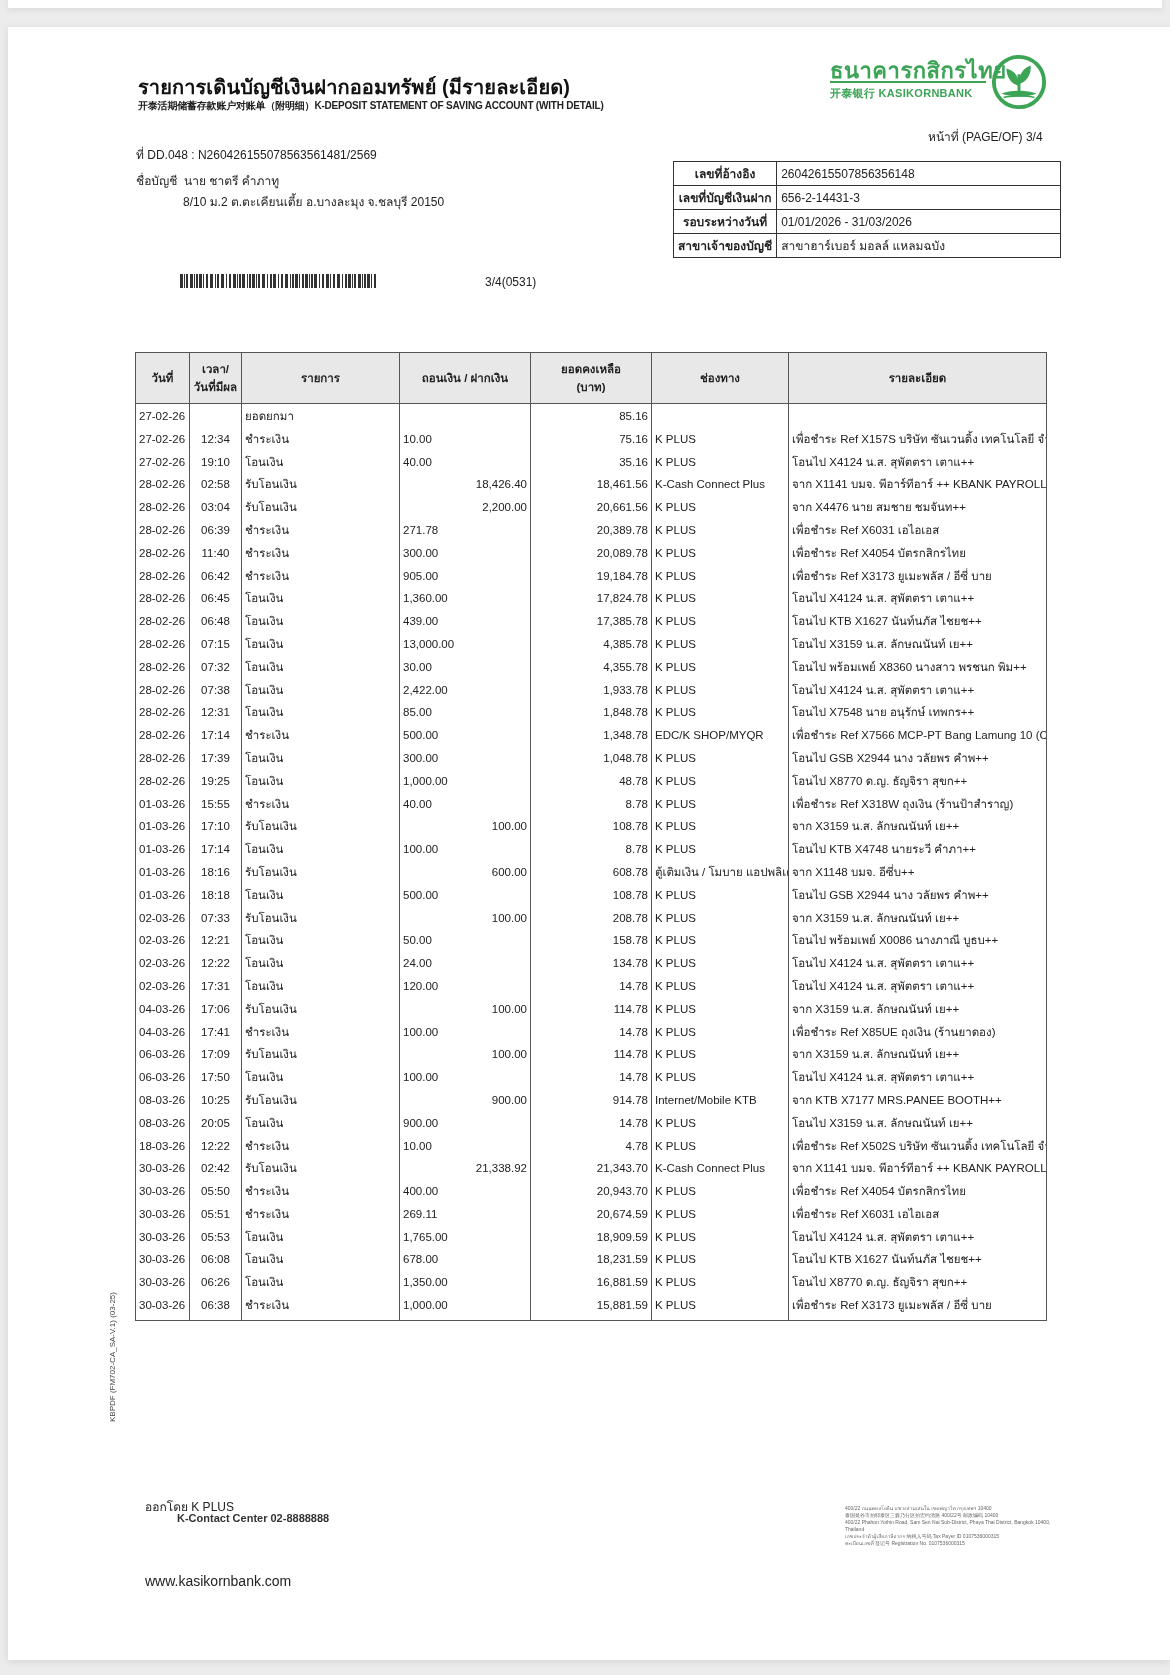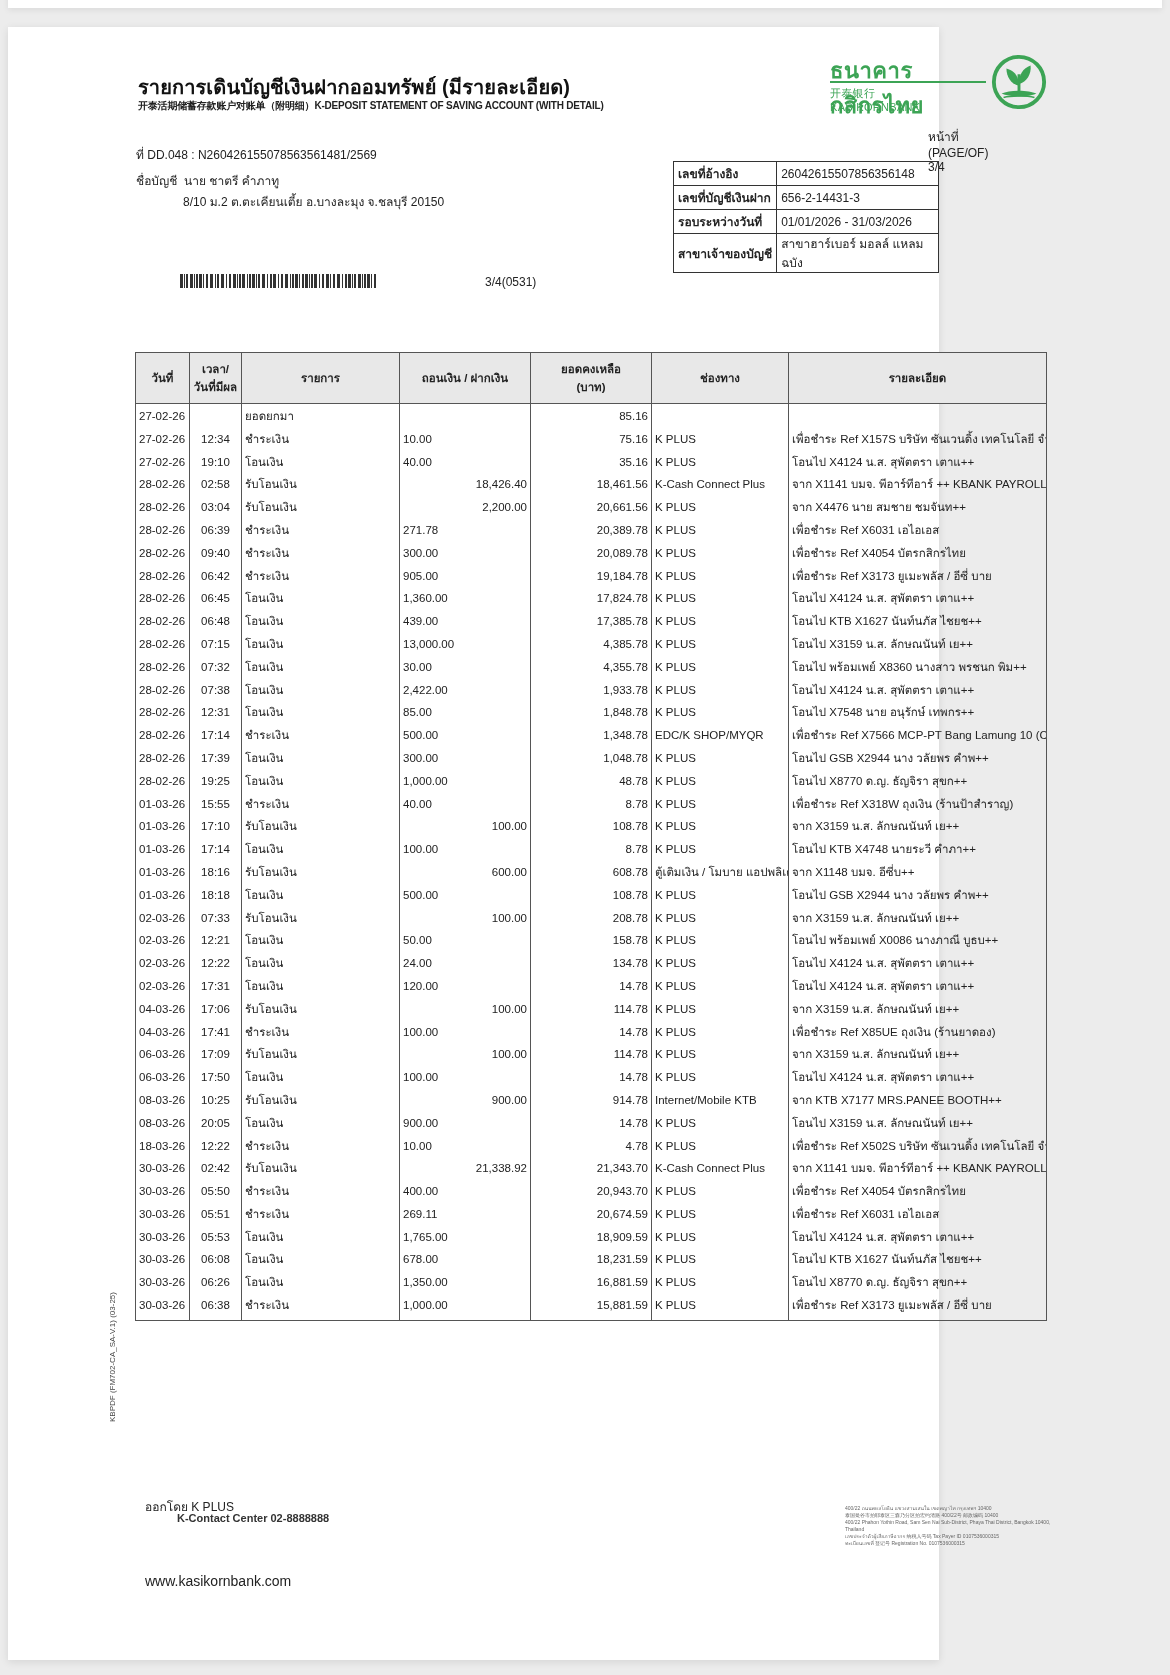--- a/index.html
+++ b/index.html
@@ -5,39 +5,39 @@
   html, body { margin: 0; padding: 0; }
   body {
     width: 1170px; height: 1675px; background: #ececec; position: relative; overflow: hidden;
     font-family: "Liberation Sans", "DejaVu Sans", sans-serif; color: #222;
   }
   .prev-page {
     position: absolute; left: 8px; top: -10px; width: 1154px; height: 18px; background: #fff;
     box-shadow: 0 2px 6px rgba(0,0,0,0.08);
   }
   .page {
-    position: absolute; left: 8px; top: 27px; width: 931px; height: 1633px; background: #fff;
+    position: absolute; left: 8px; top: 27px; width: 1162px; height: 1633px; background: #fff;
     box-shadow: 0 2px 8px rgba(0,0,0,0.10);
   }
   .abs { position: absolute; }
   .title-th { left: 130px; top: 44px; font-size: 20px; font-weight: bold; color: #111; letter-spacing: 0.1px; }
   .title-en { left: 130px; top: 72px; font-size: 10px; font-weight: bold; color: #222; letter-spacing: -0.2px; }
   .bank-th { left: 822px; top: 26px; font-size: 22px; font-weight: bold; color: #3ca455; letter-spacing: 0.5px; }
   .bank-line { left: 822px; top: 54px; width: 156px; height: 2px; background: #3ca455; }
-  .bank-en { left: 822px; top: 59px; font-size: 11px; font-weight: normal; color: #3ca455; letter-spacing: 0.3px; }
+  .bank-en { left: 822px; top: 59px; font-size: 11px; font-weight: bold; color: #3ca455; letter-spacing: 0.3px; }
   .logo { left: 982px; top: 26px; width: 58px; height: 58px; }
   .page-no { left: 920px; top: 100px; font-size: 12px; color: #222; }
   .ref-line { left: 128px; top: 118px; font-size: 12px; }
   .acct-name { left: 128px; top: 144px; font-size: 12px; }
   .acct-addr { left: 175px; top: 165px; font-size: 12px; }
   .info-table {
     left: 665px; top: 134px; border-collapse: collapse; font-size: 12px;
   }
   .info-table td { border: 1.5px solid #333; height: 23px; padding: 0 4px; }
-  .info-table td.k { font-weight: bold; width: 88px; white-space: nowrap; }
+  .info-table td.k { font-weight: bold; width: 88px; white-space: nowrap; text-align: center; }
   .info-table td.v { width: 275px; }
   .barcode { left: 172px; top: 247px; width: 196px; height: 14px; }
   .barcode-page { left: 477px; top: 248px; font-size: 12px; }
 
   .tx-wrap { left: 127px; top: 325px; width: 911px; }
   table.tx { border-collapse: collapse; width: 911px; table-layout: fixed; font-size: 11.5px; }
   table.tx th {
     background: #e8e8e8; font-weight: bold; font-size: 11.5px; height: 48px; border: 1.5px solid #555;
     text-align: center; line-height: 18px; color: #222;
   }
@@ -247,21 +247,21 @@
             <td>28-02-26</td>
      <td class="c-time">06:39</td>
      <td>ชำระเงิน</td>
      <td class="c-amt"><span class="amt-wd">271.78</span></td>
      <td class="c-bal">20,389.78</td>
      <td class="c-det">K PLUS</td>
      <td class="c-det">เพื่อชำระ Ref X6031 เอไอเอส</td>
           </tr>
           <tr>
             <td>28-02-26</td>
-     <td class="c-time">09:40</td>
+     <td class="c-time">11:40</td>
      <td>ชำระเงิน</td>
      <td class="c-amt"><span class="amt-wd">300.00</span></td>
      <td class="c-bal">20,089.78</td>
      <td class="c-det">K PLUS</td>
      <td class="c-det">เพื่อชำระ Ref X4054 บัตรกสิกรไทย</td>
           </tr>
           <tr>
             <td>28-02-26</td>
      <td class="c-time">06:42</td>
      <td>ชำระเงิน</td>

